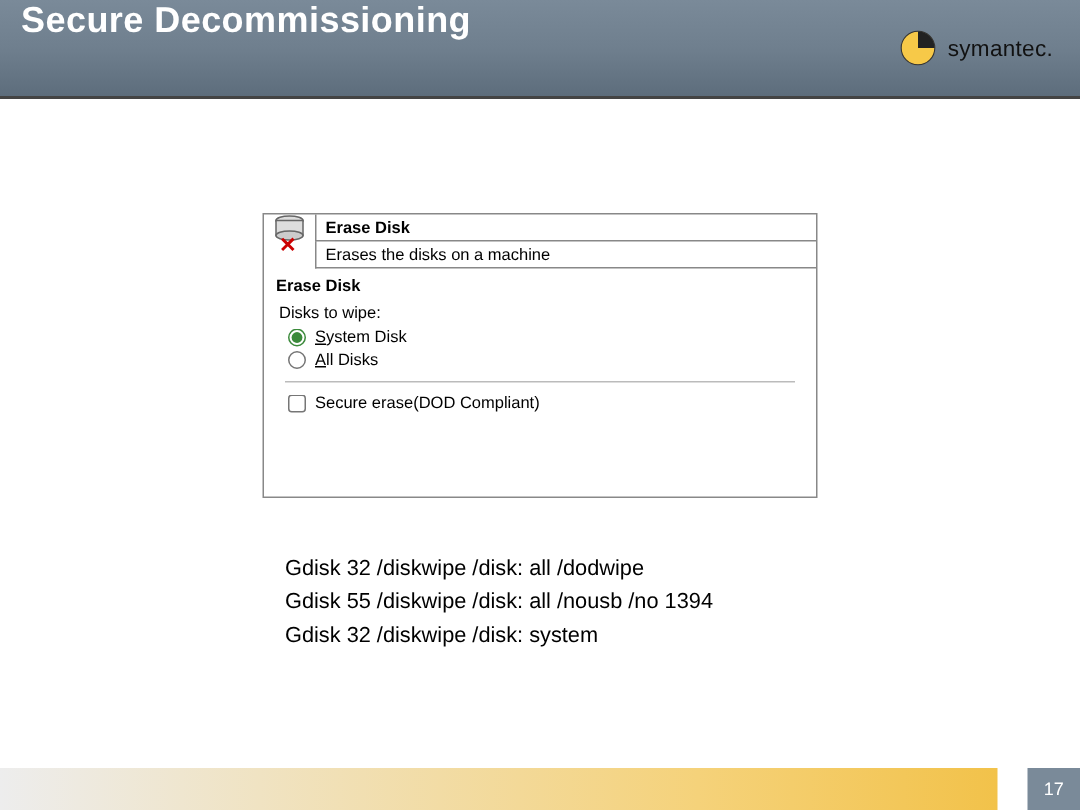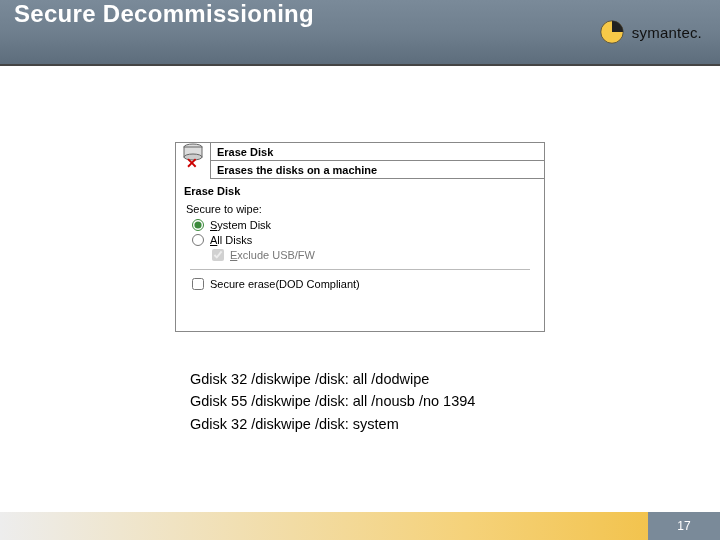--- a/index.html
+++ b/index.html
@@ -67,21 +67,20 @@
   }
   .txtcell {
     flex: 1;
     border: 1px solid #888;
     border-right: none;
     border-top: none;
     display: flex;
     align-items: center;
     padding-left: 6px;
     font-family: "Segoe UI", Tahoma, sans-serif;
-    font-weight: bold;
   }
   .txtcell.first { border-top: none; }
   .hd-icon svg { width: 24px; height: 30px; position: absolute; top: -2px; }
   .bold-label {
     font-weight: bold;
     padding: 6px 8px 2px 8px;
     font-family: "Segoe UI", Tahoma, sans-serif;
   }
   .body {
     padding: 4px 10px 6px 10px;
@@ -120,21 +119,21 @@
     width: 720px;
     height: 28px;
   }
   .footer-grad {
     position: absolute;
     left: 0; right: 55px; top: 0; bottom: 0;
     background: linear-gradient(to right, #ededed 0%, #f5d27a 70%, #f2c24a 100%);
   }
   .footer-num {
     position: absolute;
-    right: 0; top: 0; bottom: 0; width: 72px;
+    right: 0; top: 0; bottom: 0; width: 35px;
     background: #7a8a99;
     color: #fff;
     font-size: 12px;
     display: flex;
     align-items: center;
     justify-content: center;
   }
   .footer-text {
     position: absolute;
     right: 65px;
@@ -173,36 +172,32 @@
     <div class="txtcell first" style="font-weight:bold">Erase Disk</div>
   </div>
   <div class="rowbar">
     <div class="iconcell"></div>
     <div class="txtcell">Erases the disks on a machine</div>
   </div>
 
   <div class="bold-label">Erase Disk</div>
 
   <div class="body">
-    <div class="lbl">Secure to wipe:</div>
+    <div class="lbl">Disks to wipe:</div>
 
     <div class="opt">
       <input type="radio" name="dw" checked="" style="">
       <label><span class="u">S</span><span>ystem Disk</span></label>
     </div>
 
     <div class="opt">
       <input type="radio" name="dw" style="">
       <label><span class="u">A</span><span>ll Disks</span></label>
     </div>
 
-    <div class="opt sub">
-      <input type="checkbox" checked="" disabled="" style="">
-      <label style="color:#777"><span class="u">E</span><span>xclude USB/FW</span></label>
-    </div>
 
     <div class="sep"></div>
 
     <div class="opt">
       <input type="checkbox" style="">
       <label>Secure erase(DOD Compliant)</label>
     </div>
   </div>
 </div>
 

